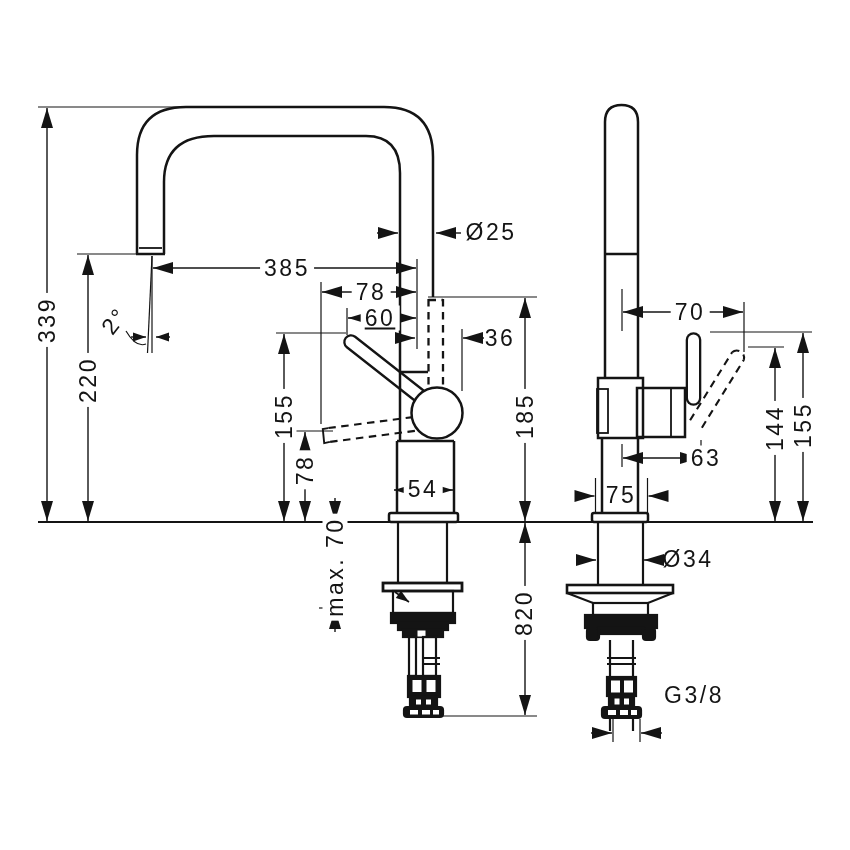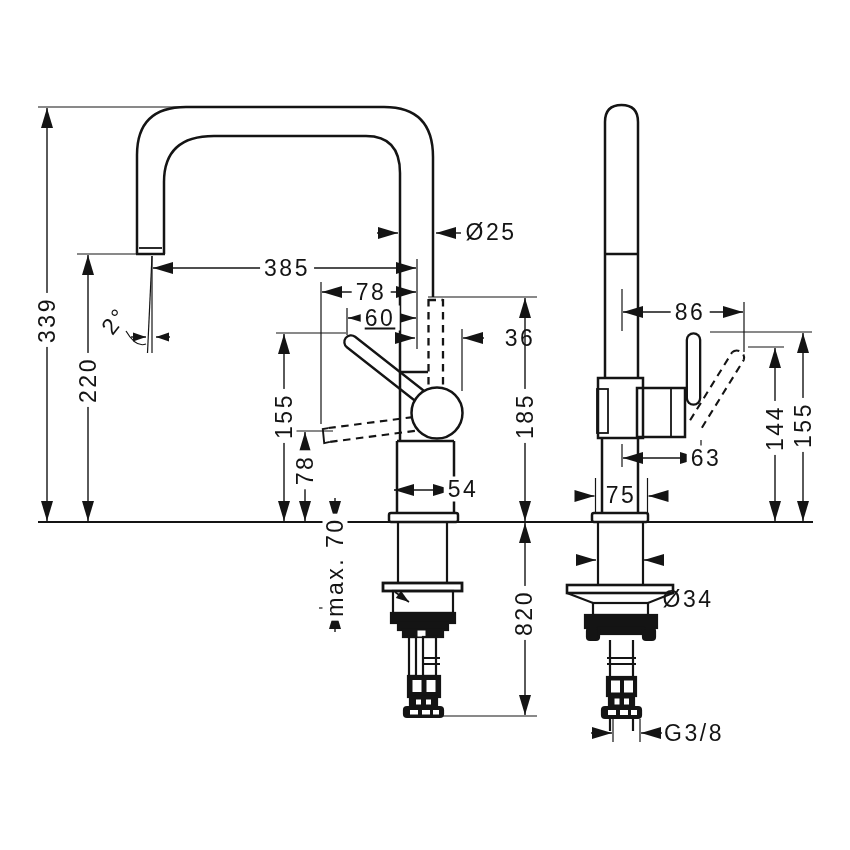--- a/index.html
+++ b/index.html
@@ -203,28 +203,28 @@
   </g>
 </svg>
 
   <div class="dim-label rot" style="left:47px;top:320px;">339</div>
   <div class="dim-label rot" style="left:88px;top:380px;">220</div>
   <div class="dim-label tilt" style="left:115px;top:321px;">2°</div>
   <div class="dim-label" style="left:287px;top:268px;">385</div>
   <div class="dim-label" style="left:371px;top:292px;">78</div>
   <div class="dim-label" style="left:380px;top:318px;text-decoration:underline;">60</div>
   <div class="dim-label nobg" style="left:491px;top:232px;">Ø25</div>
-  <div class="dim-label nobg" style="left:520px;top:338px;">36</div>
+  <div class="dim-label nobg" style="left:500px;top:338px;">36</div>
   <div class="dim-label rot" style="left:284px;top:416px;">155</div>
   <div class="dim-label rot" style="left:305px;top:470px;">78</div>
-  <div class="dim-label" style="left:423px;top:489px;margin-left:40px;">54</div>
+  <div class="dim-label" style="left:423px;top:489px;">54</div>
   <div class="dim-label rot" style="left:335px;top:567px;">max. 70</div>
   <div class="dim-label rot" style="left:525px;top:416px;">185</div>
   <div class="dim-label rot" style="left:524px;top:613px;">820</div>
 
-  <div class="dim-label" style="left:690px;top:312px;">86</div>
+  <div class="dim-label" style="left:690px;top:312px;">70</div>
   <div class="dim-label rot" style="left:775px;top:428px;">144</div>
   <div class="dim-label rot" style="left:803px;top:425px;">155</div>
   <div class="dim-label" style="left:666px;top:458px;margin-left:40px;">63</div>
   <div class="dim-label nobg" style="left:621px;top:495px;">75</div>
-  <div class="dim-label nobg" style="left:688px;top:559px;margin-top:40px;">Ø34</div>
-  <div class="dim-label nobg" style="left:694px;top:733px;text-align:center;">G3/8</div>
+  <div class="dim-label nobg" style="left:688px;top:559px;">Ø34</div>
+  <div class="dim-label nobg" style="left:694px;top:695px;text-align:center;">G3/8</div>
 </div>
 
 </body></html>

